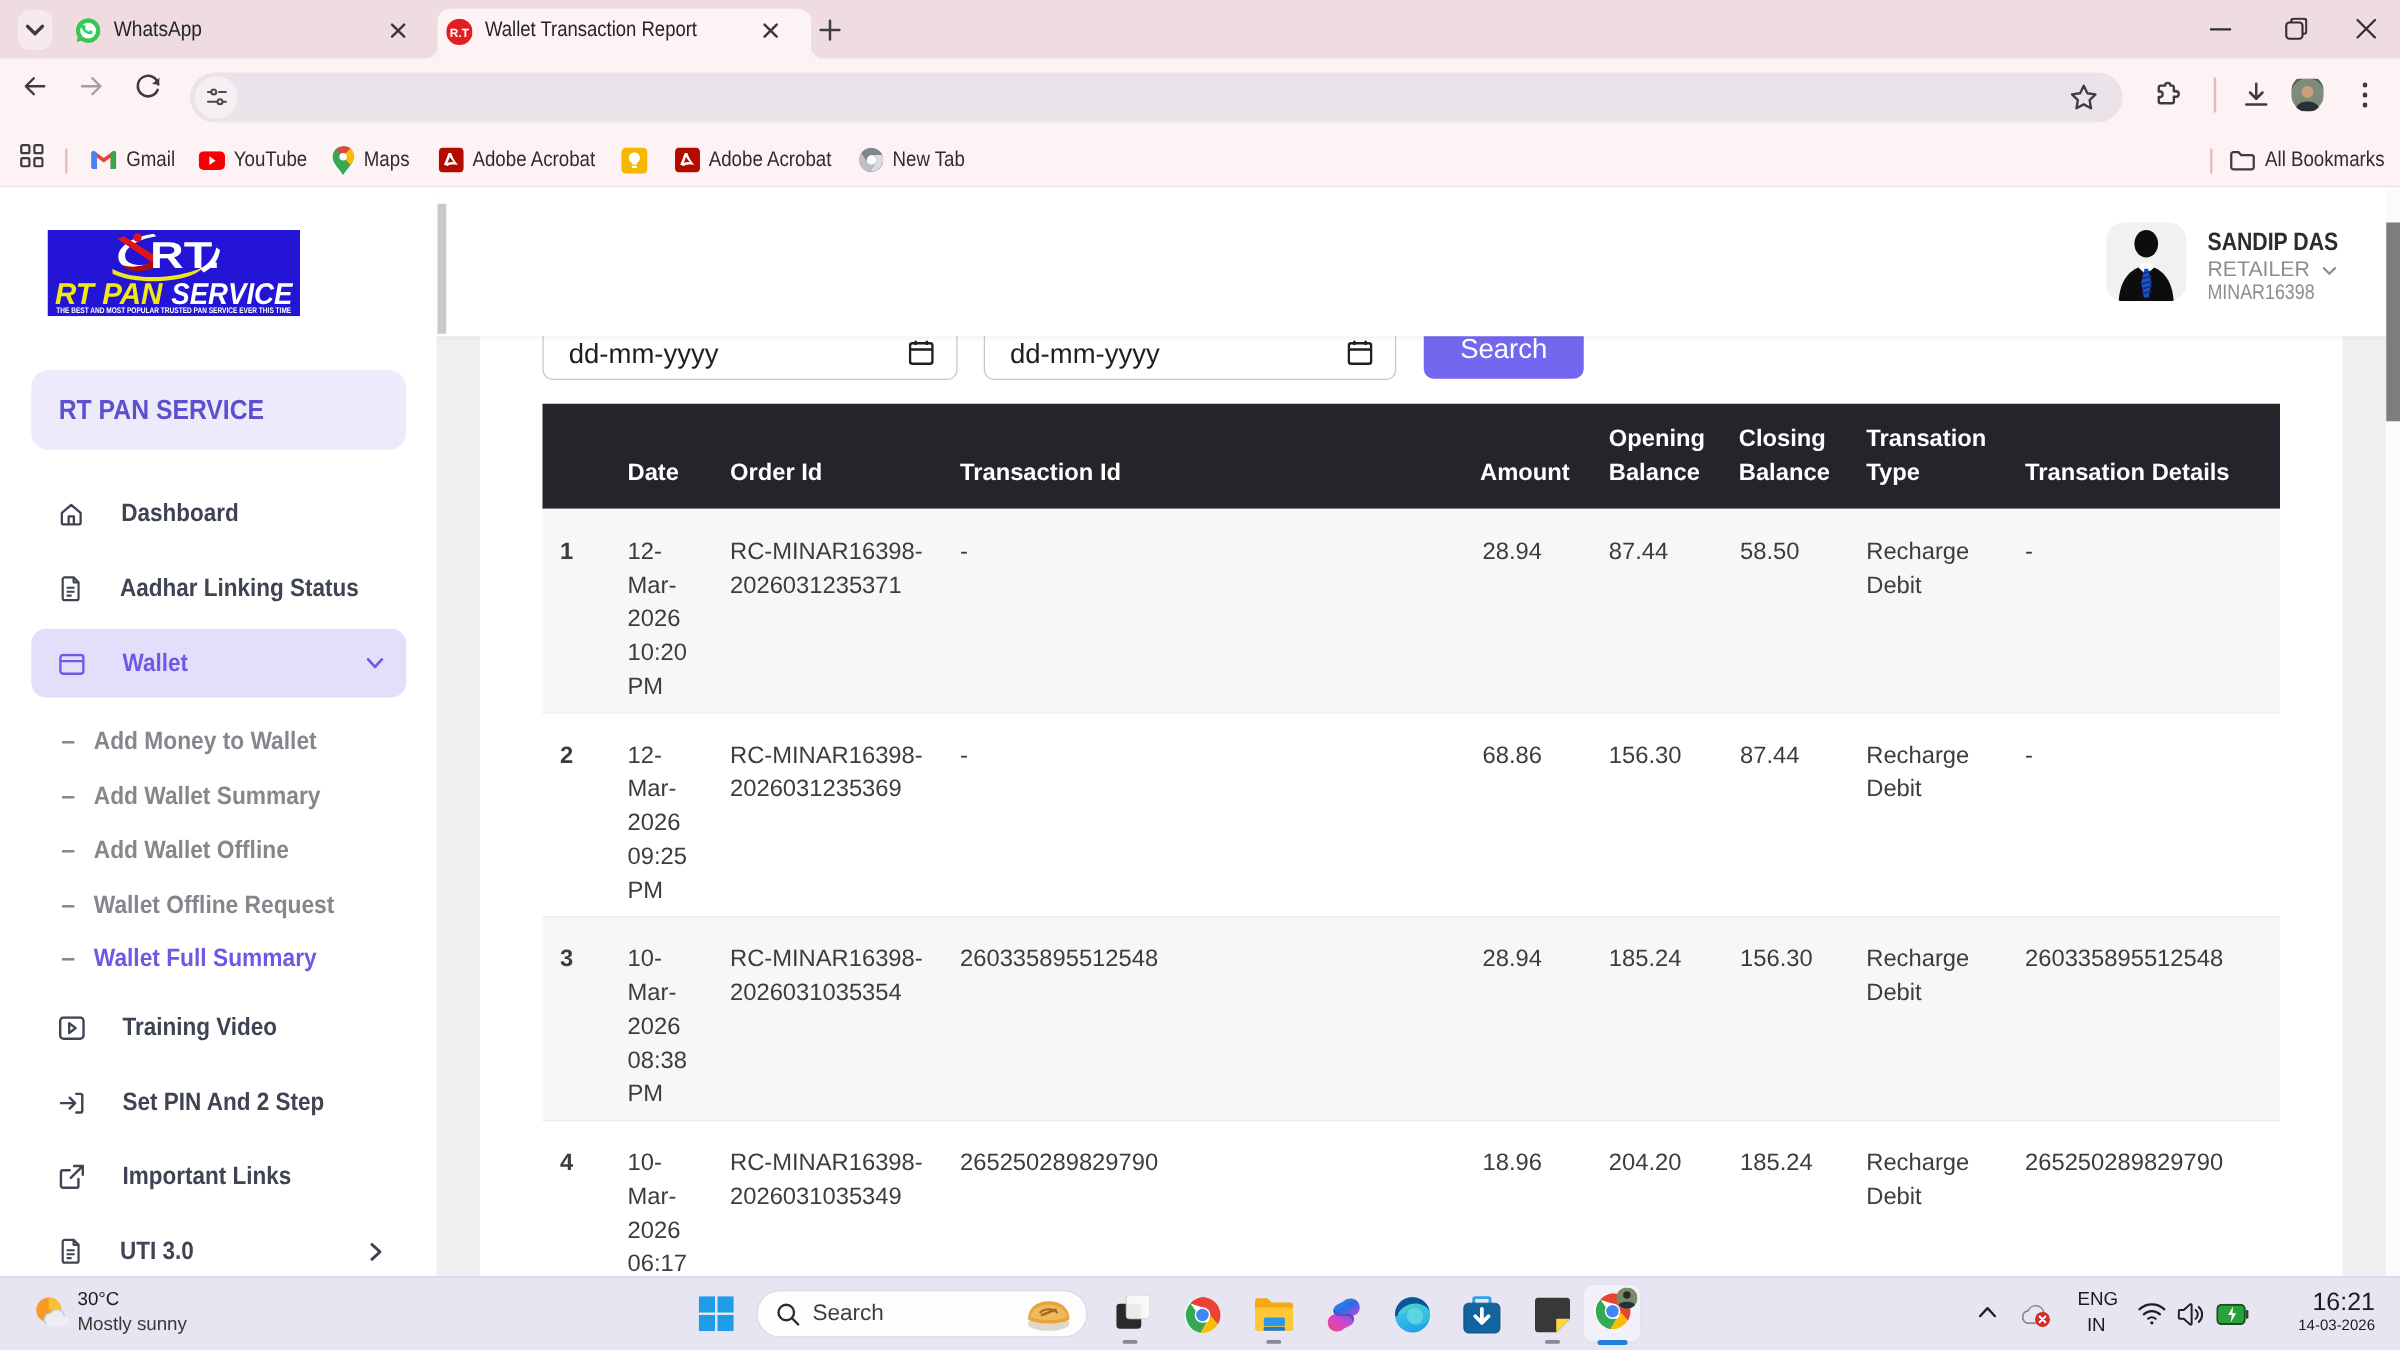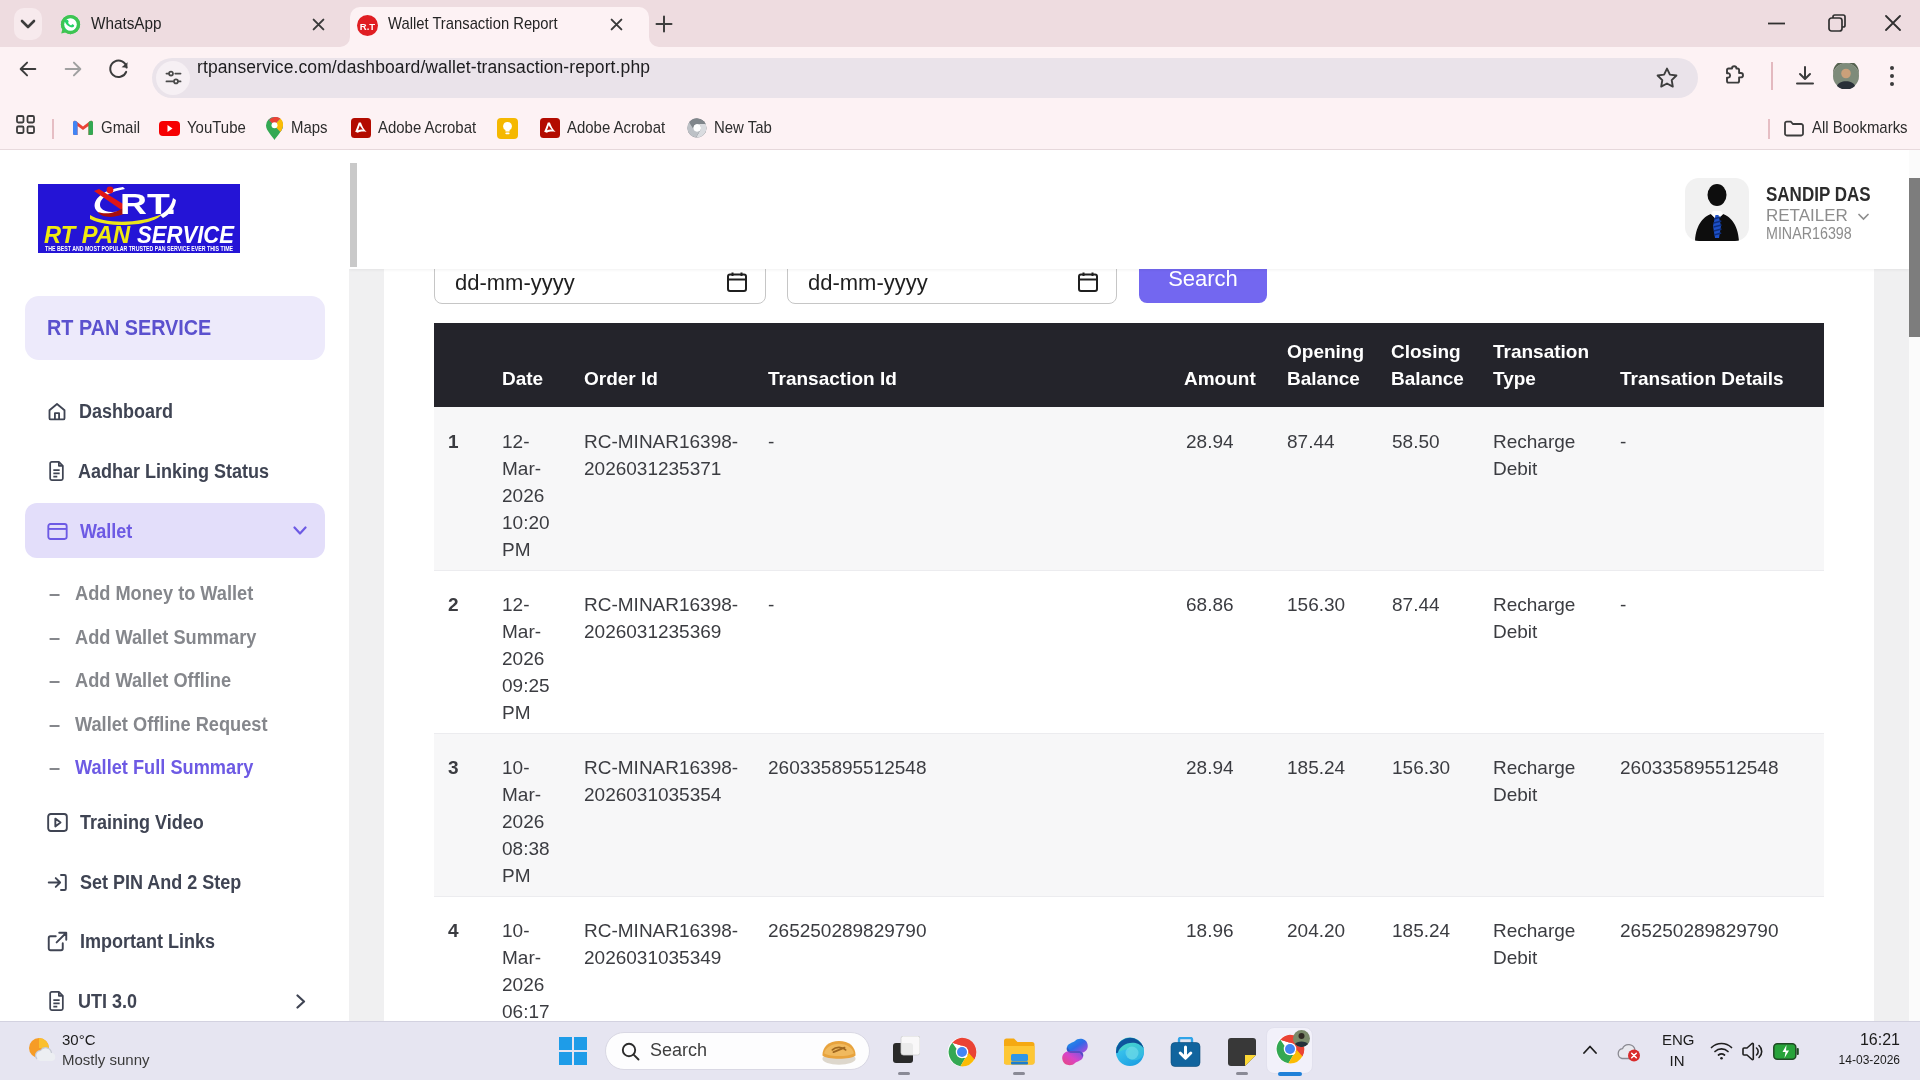--- a/index.html
+++ b/index.html
@@ -20,21 +20,21 @@
   .bm { position:absolute; top:10px; height:24px; display:flex; align-items:center; font-size:17px; color:#2d2d2d; white-space:nowrap; }
   .bm .lbl { transform:scaleX(0.88); transform-origin:0 50%; display:inline-block; }
 
   
   #page { position:absolute; left:0; top:150px; width:1920px; height:871px; background:#fff; }
   #maingap { position:absolute; left:349px; top:119px; width:1560px; height:752px; background:#f0f0f1; }
   #card { position:absolute; left:384px; top:0px; width:1490px; height:871px; background:#fff; overflow:hidden; }
   #pagehdr { position:absolute; left:349px; top:0; width:1560px; height:119px; background:#fff; box-shadow:0 1px 3px rgba(0,0,0,0.06);text-decoration:underline; }
   #sidebar { position:absolute; left:0; top:0; width:349px; height:871px; background:#fff; }
 
-  .navitem { position:absolute; left:0; width:349px; height:28px; display:flex; align-items:center; }
+  .navitem { position:absolute; left:0; width:349px; height:28px; display:flex; align-items:center;gap:18px; }
   .navitem .txt { font-size:20px; font-weight:700; color:#3f4453; margin-left:12px; transform:scaleX(0.9); transform-origin:0 50%; white-space:nowrap; }
   .subitem { position:absolute; left:75px; font-size:20px; font-weight:700; color:#85878c; transform:scaleX(0.91); transform-origin:0 50%; white-space:nowrap; }
   .subdash { position:absolute; left:49px; font-size:20px; font-weight:700; color:#85878c; }
 
   
   .th { position:absolute; color:#fff; font-weight:700; font-size:19px; }
   .td { position:absolute; color:#3b3c41; font-size:19px; line-height:27px; }
 
   
   #taskbar { position:absolute; left:0; top:1021px; width:1920px; height:59px; background:#e6e5f1; border-top:1px solid #d3d2e0; }
@@ -108,21 +108,20 @@
     <svg class="abs" style="left:13px;top:11px" width="17" height="17" viewBox="0 0 24 24" stroke="#4a4a4a" stroke-width="2.4" fill="none" stroke-linecap="round">
       <circle cx="8.5" cy="6.5" r="2.8"></circle>
         <path d="M14.5 6.5 L22 6.5 M2 6.5 L5 6.5"></path>
       <circle cx="15.5" cy="17.5" r="2.8"></circle>
         <path d="M2 17.5 L11.5 17.5 M19 17.5 L22 17.5"></path>
     </svg>
     <svg class="abs" style="left:1503px;top:8px" width="24" height="24" viewBox="0 0 24 24">
         <path d="M12 2.6 L14.9 8.6 L21.4 9.5 L16.7 14.1 L17.8 20.6 L12 17.5 L6.2 20.6 L7.3 14.1 L2.6 9.5 L9.1 8.6 Z" stroke="#3e3e3e" stroke-width="1.9" fill="none" stroke-linejoin="round"></path>
       </svg>
   </div>
-  <div class="urltext">rtpanservice.com/dashboard/wallet-transaction-report.php</div>
   <svg class="abs" style="left:1723px;top:17px" width="24" height="24" viewBox="0 0 24 24" stroke="#3c3c3c" stroke-width="1.9" fill="none" stroke-linejoin="round">
       <path d="M9 4.5 A 2.2 2.2 0 0 1 13.4 4.5 L14.5 4.5 A 1.6 1.6 0 0 1 16.1 6.1 L16.1 9 L17.8 9 A 2.2 2.2 0 0 1 17.8 13.4 L16.1 13.4 L16.1 17 A 1.6 1.6 0 0 1 14.5 18.6 L5.6 18.6 A 1.6 1.6 0 0 1 4 17 L4 13.6 L5.5 13.6 A 2.3 2.3 0 0 0 5.5 9.2 L4 9.2 L4 6.1 A 1.6 1.6 0 0 1 5.6 4.5 Z"></path>
     </svg>
   <div class="abs" style="left:1771px;top:15px;width:2px;height:28px;background:#e3b9bf"></div>
   <svg class="abs" style="left:1793px;top:17px" width="24" height="24" viewBox="0 0 24 24" stroke="#3c3c3c" stroke-width="2" fill="none" stroke-linecap="round" stroke-linejoin="round">
       <path d="M12 3 L12 14 M7 10 L12 15 L17 10 M4 19.5 L20 19.5"></path>
     </svg>
   <svg class="abs" style="left:1833px;top:16px" width="26" height="26" viewBox="0 0 26 26">
     <circle cx="13" cy="13" r="13" fill="#7e8b7a"></circle>
     <path d="M0 13 A 13 13 0 0 1 26 13 L 26 10 A 13 13 0 0 0 0 10 Z" fill="#55624f"></path>
@@ -551,15 +550,15 @@
   <svg class="abs" style="left:1742px;top:20px" width="22" height="19" viewBox="0 0 22 19" fill="none" stroke="#1f1f1f" stroke-width="1.6" stroke-linecap="round" stroke-linejoin="round">
     <path d="M1 7 L1 12 A 1 1 0 0 0 2 13 L5 13 L10 17.5 A 0.8 0.8 0 0 0 11.3 16.9 L11.3 2.1 A 0.8 0.8 0 0 0 10 1.5 L5 6 L2 6 A 1 1 0 0 0 1 7 Z"></path>
     <path d="M14.5 6 A 4.5 4.5 0 0 1 14.5 13"></path>
     <path d="M17 3.5 A 8 8 0 0 1 17 15.5"></path>
   </svg>
   <svg class="abs" style="left:1773px;top:21px" width="26" height="17" viewBox="0 0 26 17">
     <rect x="0.8" y="0.8" width="22" height="15.4" rx="3.5" fill="#27a33a" stroke="#1f4a24" stroke-width="1.5"></rect>
     <rect x="23.6" y="5" width="2.2" height="7" rx="1" fill="#1f4a24"></rect>
     <path d="M13.5 2 L9.5 9 L12.5 9 L11.5 15 L16 7.5 L13 7.5 Z" fill="#fff"></path>
   </svg>
-  <div class="abs tbtext" style="left:1814px;top:9px;width:86px;text-align:right;font-size:16px;">16:21</div>
+  <div class="abs tbtext" style="left:1814px;top:9px;width:86px;text-align:right;font-size:20px;">16:21</div>
   <div class="abs tbtext" style="left:1814px;top:31px;width:86px;text-align:right;font-size:12px;">14-03-2026</div>
 </div>
 
 </body></html>

